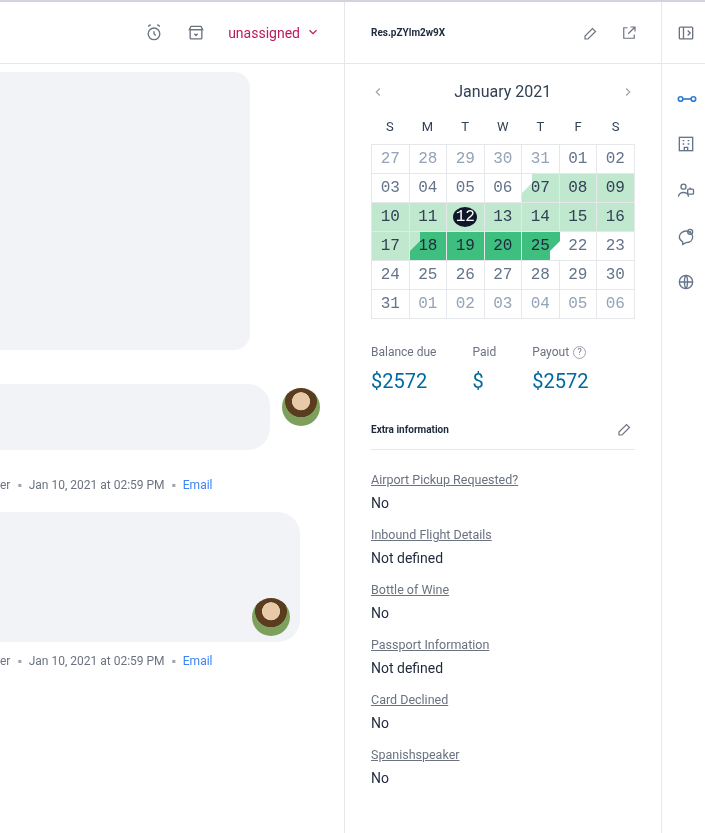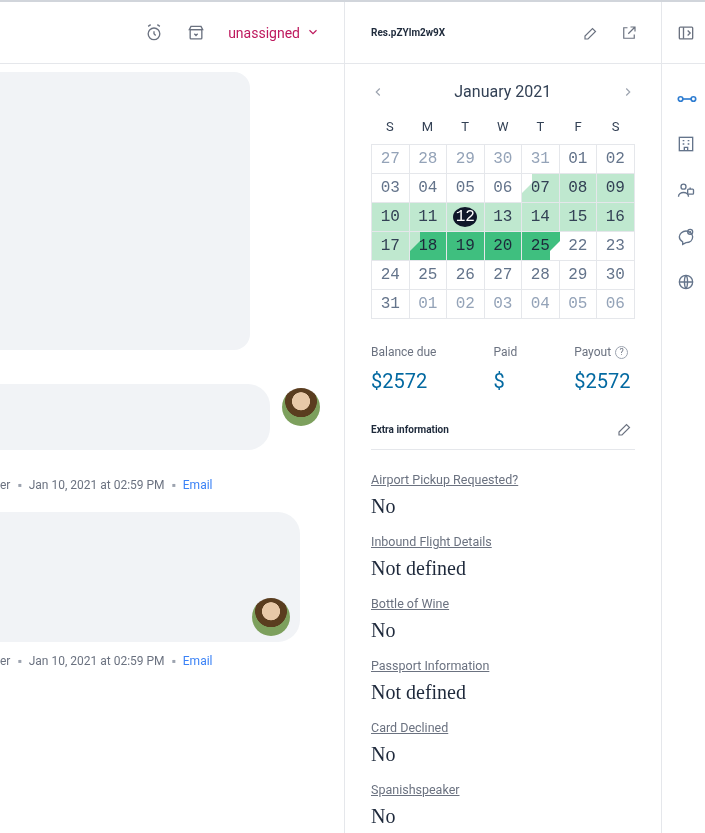--- a/index.html
+++ b/index.html
@@ -191,21 +191,21 @@
   }
   .cal-cell.end2b::after {
     content:"";
     position:absolute; right:-1px; top:0; bottom:0; width:10px;
     background: linear-gradient(135deg, #3fbf7f 48%, #fff 52%);
   }
 
   .finance {
     display: flex;
     padding: 18px 26px 6px;
-    gap: 57px;
+    gap: 36px;
   }
   .finance .col .lbl {
     font-size: 12px;
     color: #6b7280;
     margin-bottom: 10px;
     display: flex;
     align-items: center;
     gap: 4px;
   }
   .finance .col .val {
@@ -227,21 +227,21 @@
   .section-head h3 {
     font-size: 10px;
     font-weight: 700;
     color: #1e2a3b;
   }
   .hr { height:1px;background:#e5e7eb;margin:0 26px; }
 
   .fields { padding: 6px 26px 30px; }
   .field { margin-top: 16px; }
   .field .flbl { font-size: 12.5px; color: #6b7280; margin-bottom: 8px; text-decoration: underline; }
-  .field .fval { font-size: 20px; color: #1e293b; font-family: Liberation Serif, serif; }
+  .field .fval { font-size: 14px; color: #1e293b; }
 
   
   .rail {
     flex: 0 0 48px;
     display: flex;
     flex-direction: column;
     align-items: center;
     padding-top: 0;
   }
   .rail-top {

